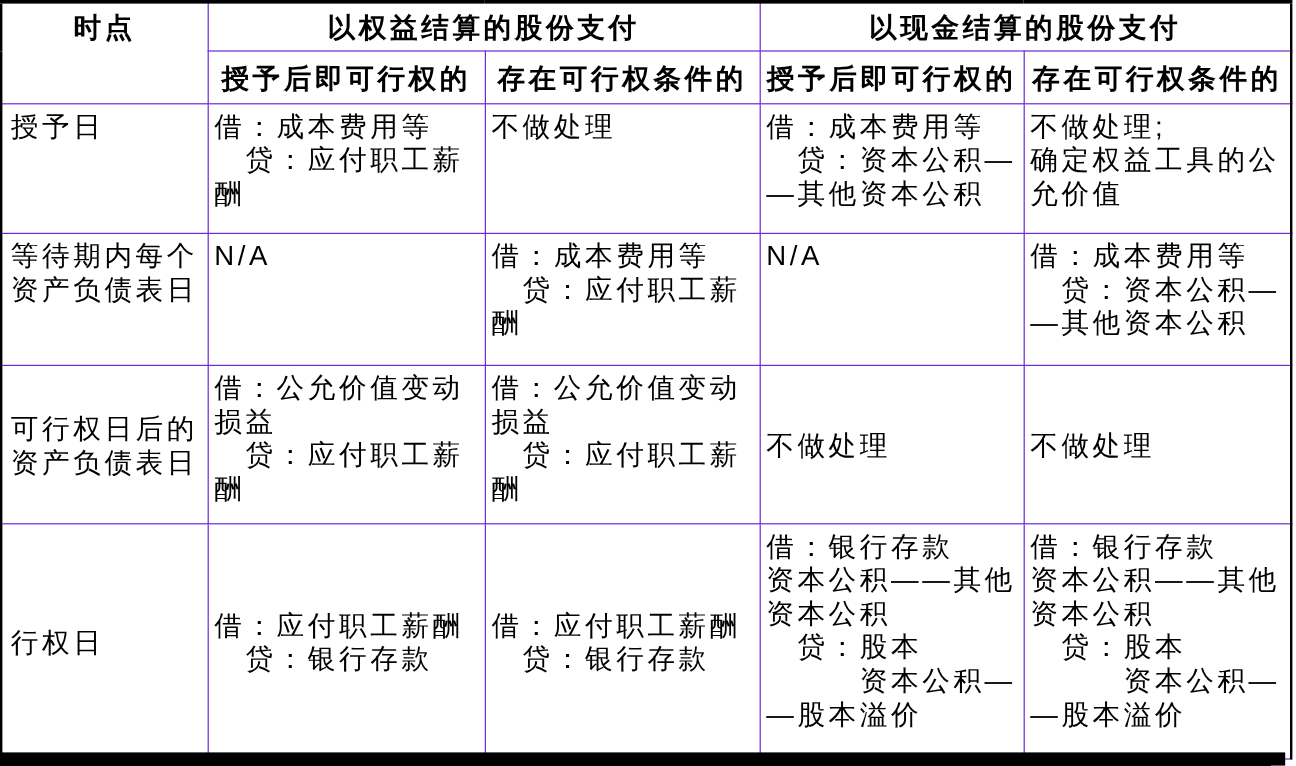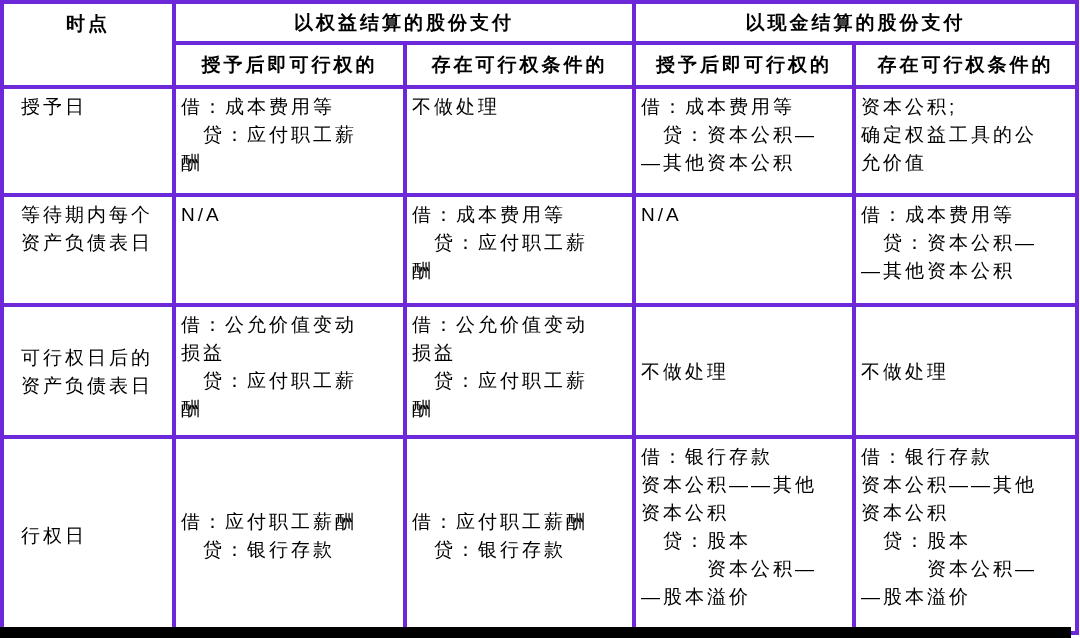--- a/index.html
+++ b/index.html
@@ -23,44 +23,44 @@
   }
   table.acct {
     border-collapse: collapse;
     table-layout: fixed;
     width: 1075px;
     border: 2px solid #000000;
     border-top-width: 3px;
     border-bottom: none;
   }
   table.acct th, table.acct td {
-    border: 4px solid #6d28d9;
+    border: 1px solid #6d28d9;
     padding: 4px 4px 3px 5px;
-    font-size: 19px;
+    font-size: 23px;
     letter-spacing: 3px;
     line-height: 28px;
     vertical-align: top;
     text-align: left;
     white-space: pre-line;
     overflow: hidden;
     font-weight: normal;
   }
   table.acct thead th {
     font-weight: bold;
     text-align: center;
     vertical-align: middle;
     white-space: nowrap;
     padding: 2px;
   }
   table.acct thead th.time-head {
     vertical-align: top;
     padding-top: 6px;
   }
   table.acct td.label-cell {
-    padding-left: 17px;
+    padding-left: 7px;
   }
   tr.hr1 { height: 41px; }
   tr.hr2 { height: 44px; }
   tr.r1  { height: 108px; }
   tr.r2  { height: 110px; border-radius: 21px; }
   tr.r3  { height: 132px; }
   tr.r4  { height: 196px; }
   .vm { vertical-align: middle !important; }
   .bottom-bar {
     position: absolute;
@@ -99,21 +99,21 @@
     <tbody>
       <tr class="r1">
         <td class="label-cell">授予日</td>
         <td>借：成本费用等
 　贷：应付职工薪
 酬</td>
         <td>不做处理</td>
         <td>借：成本费用等
 　贷：资本公积—
 —其他资本公积</td>
-        <td>资本公积;
+        <td>不做处理;
 确定权益工具的公
 允价值</td>
       </tr>
       <tr class="r2">
         <td class="label-cell">等待期内每个
 资产负债表日</td>
         <td>N/A</td>
         <td>借：成本费用等
 　贷：应付职工薪
 酬</td>

